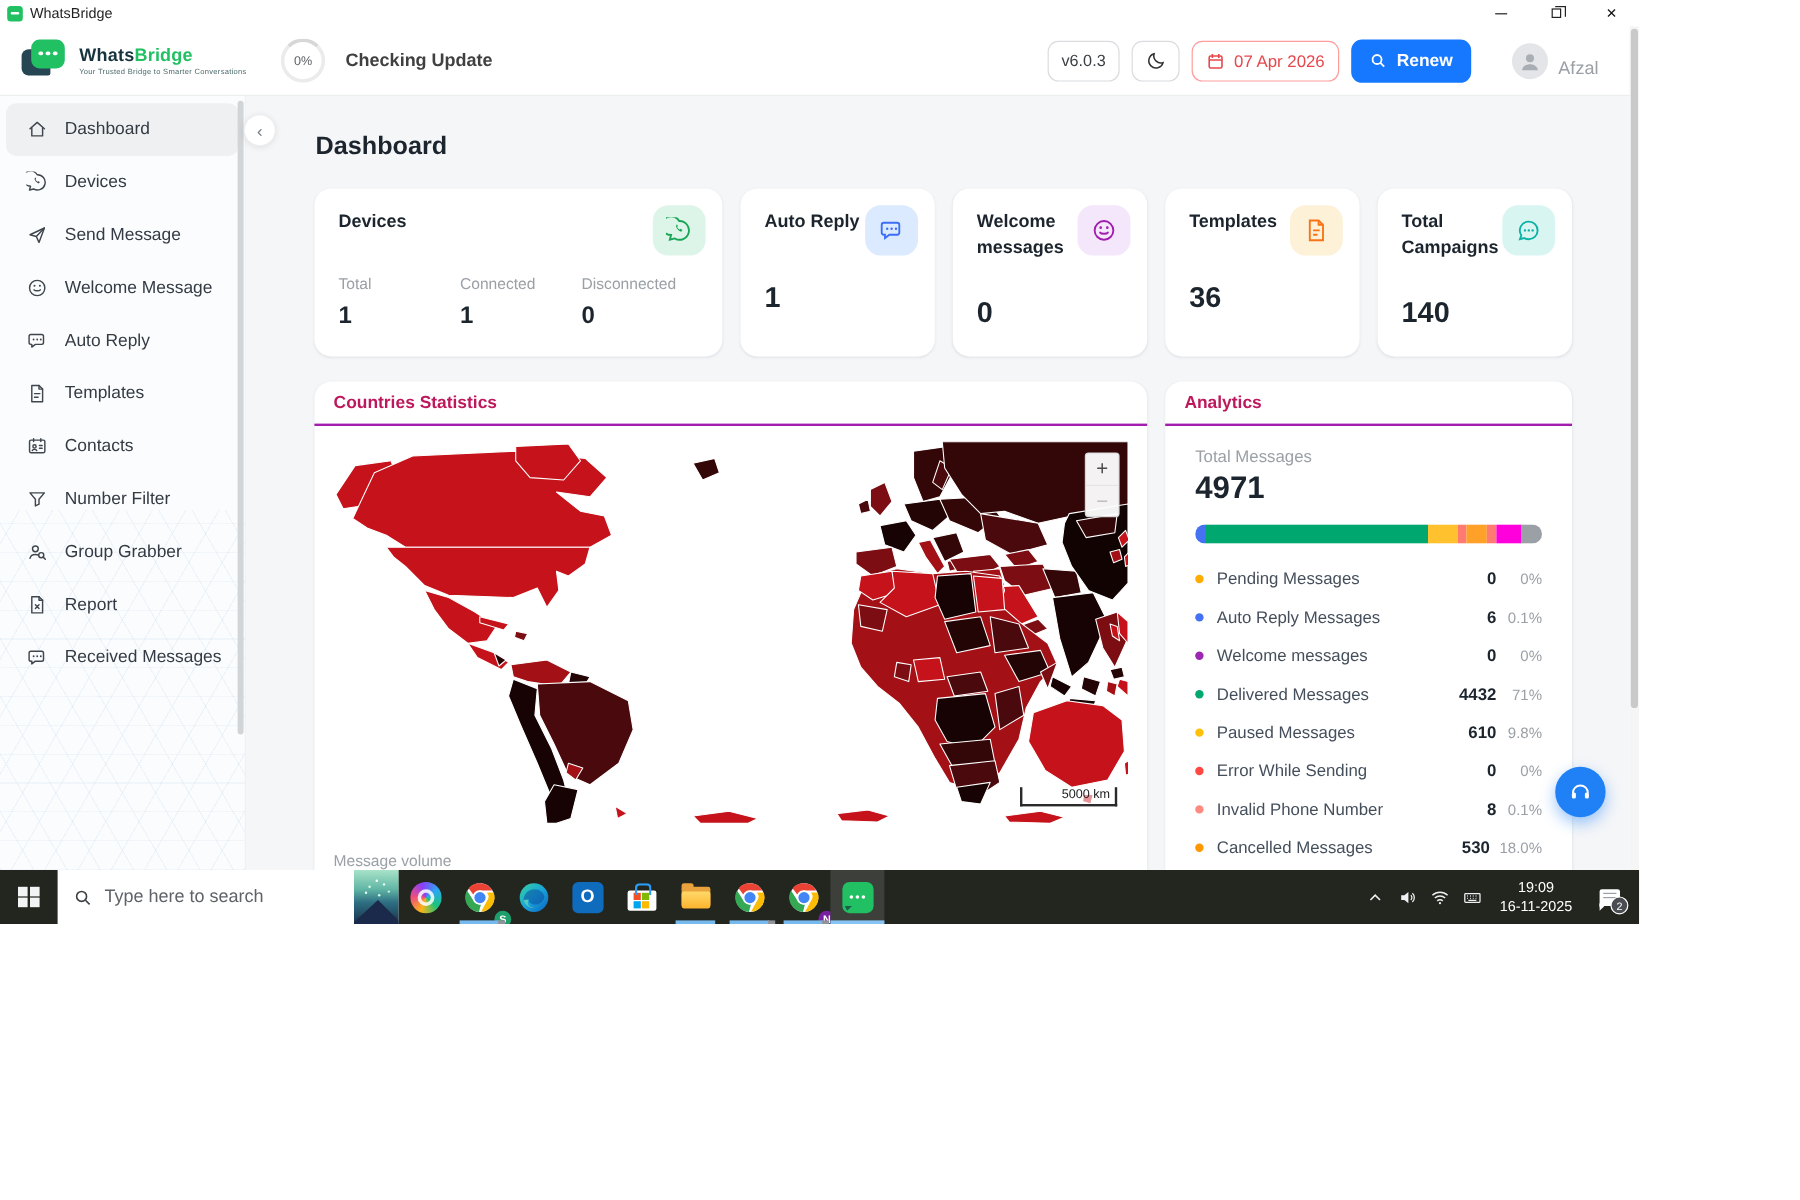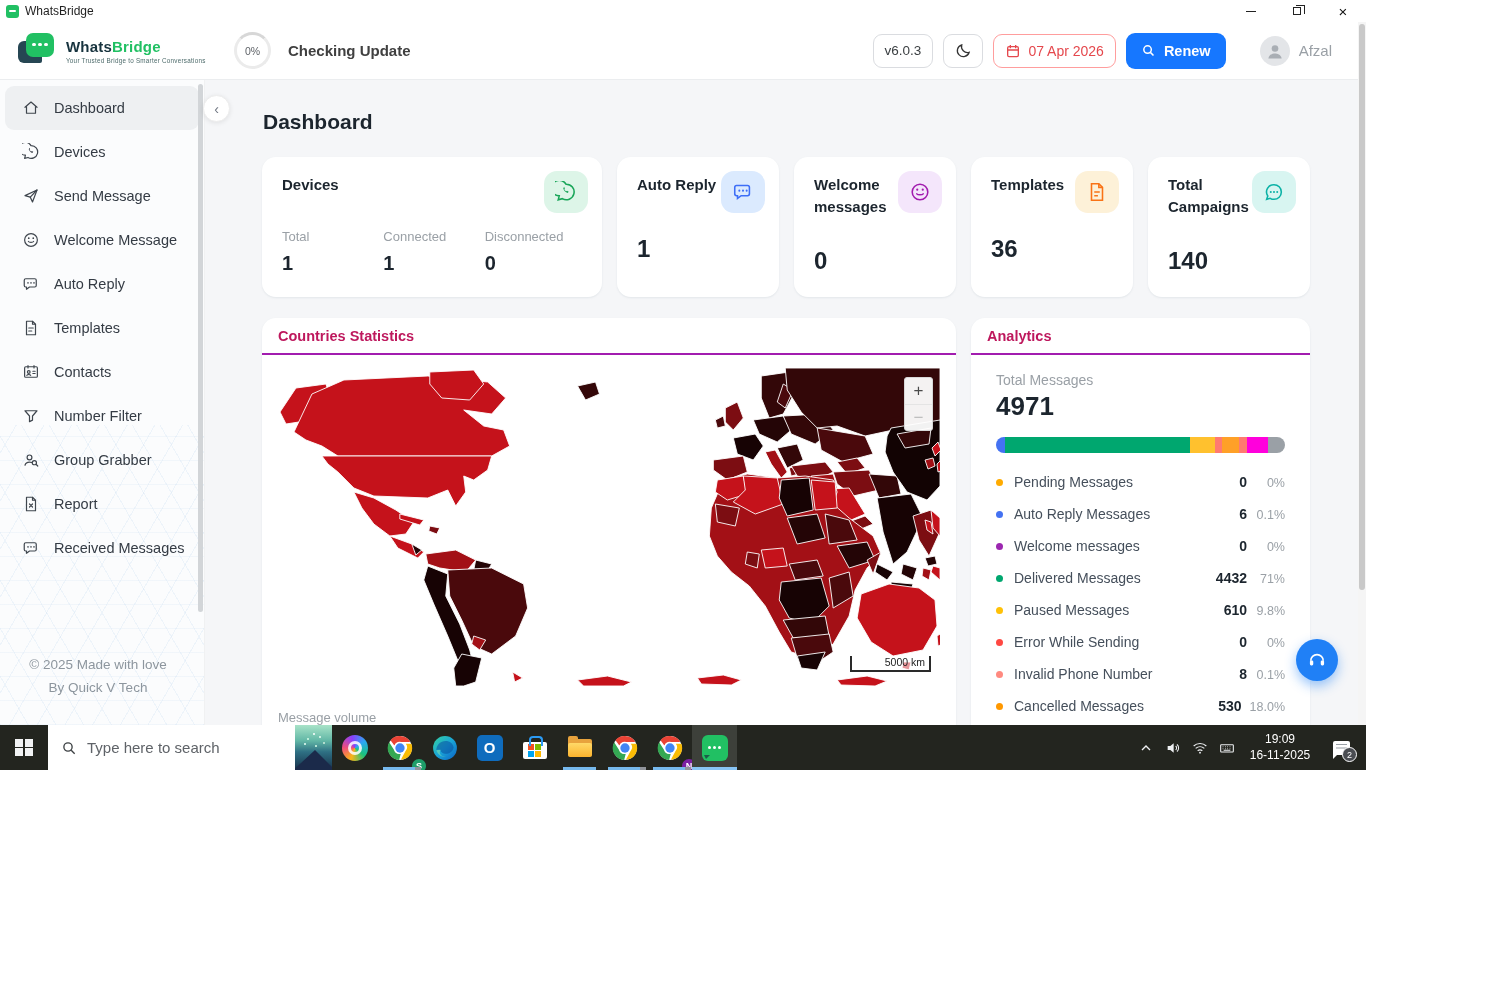--- a/index.html
+++ b/index.html
@@ -28,21 +28,21 @@
 .logo-name{font-size:15px;font-weight:800;letter-spacing:.2px;color:#17333e}
 .logo-name .g{color:#21c063}
 .logo-tag{font-size:6.3px;color:#4d6b6b;letter-spacing:.25px;margin-top:2px}
 .progress-ring{width:37px;height:37px;border-radius:50%;border:3px solid #ebebeb;border-top-color:#d7d7d7;display:flex;align-items:center;justify-content:center;font-size:10.5px;color:#5f6368;margin-left:20px;flex:none}
 .update-label{font-size:15px;font-weight:700;color:#404040;margin-left:17px}
 .hdr-right{margin-left:auto;display:flex;align-items:center;gap:10px;margin-right:16px}
 .pill{height:34px;border:1px solid #dadce0;border-radius:9px;display:flex;align-items:center;justify-content:center;padding:0 11px;font-size:13.5px;color:#3c4043;background:#fff;gap:7px}
 .pill.iconbtn{width:40px;padding:0;color:#333}
 .pill.expiry{border-color:#ff9d9d;color:#e5484d;font-weight:400;font-size:14px}
 .renew-btn{height:36px;background:#1677ff;color:#fff;border:none;border-radius:9px;font-size:14.5px;font-weight:700;display:flex;gap:8px;align-items:center;padding:0 15px;cursor:pointer}
-.user{display:flex;align-items:center;gap:9px;margin-left:24px}
+.user{display:flex;align-items:flex-end;gap:9px;margin-left:24px}
 .avatar{width:30px;height:30px;border-radius:50%;background:#e3e5e8;display:flex;align-items:center;justify-content:center;overflow:hidden}
 .user-name{color:#9aa0a6;font-size:15px}
 
 .sidebar{position:absolute;left:0;top:80px;width:205px;height:645px;background:#fbfcfd;border-right:1px solid #f0f1f2;z-index:2}
 .side-pattern{position:absolute;left:0;right:0;bottom:0;height:300px;pointer-events:none;opacity:.5;background:
  repeating-linear-gradient(60deg,rgba(160,195,230,.30) 0 1px,transparent 1px 24px),
  repeating-linear-gradient(-60deg,rgba(160,195,230,.30) 0 1px,transparent 1px 24px),
  repeating-linear-gradient(0deg,rgba(160,195,230,.22) 0 1px,transparent 1px 24px)}
 .nav{padding-top:6px;position:relative}
 .nav-item{height:44px;display:flex;align-items:center;gap:14px;padding-left:16px;margin:0 5px;border-radius:9px;font-size:14.5px;color:#343b44;cursor:pointer}
@@ -321,24 +321,20 @@
         <div class="nav-item">
           <span class="nav-ic">
             <svg viewBox="0 0 24 24" fill="none" stroke="currentColor" stroke-width="1.6" stroke-linecap="round" stroke-linejoin="round">
               <path d="M5 5h12a2 2 0 0 1 2 2v7a2 2 0 0 1-2 2h-7l-4 3v-3H5a2 2 0 0 1-2-2V7a2 2 0 0 1 2-2z"></path>
               <path d="M8 10.5h.01M12 10.5h.01M16 10.5h.01" stroke-width="2.1"></path>
             </svg>
           </span>
           <span class="nav-label">Received Messages</span>
         </div>
       </div>
-    <div class="side-footer">
-      <div>© 2025 Made with love</div>
-      <div>By Quick V Tech</div>
-    </div>
     <span class="side-thumb"></span>
   </div>
   <div class="collapse-btn">
       <span>‹</span>
     </div>
 
   <div class="main">
     <h1 class="page-title">Dashboard</h1>
 
     <div class="cards-row">

